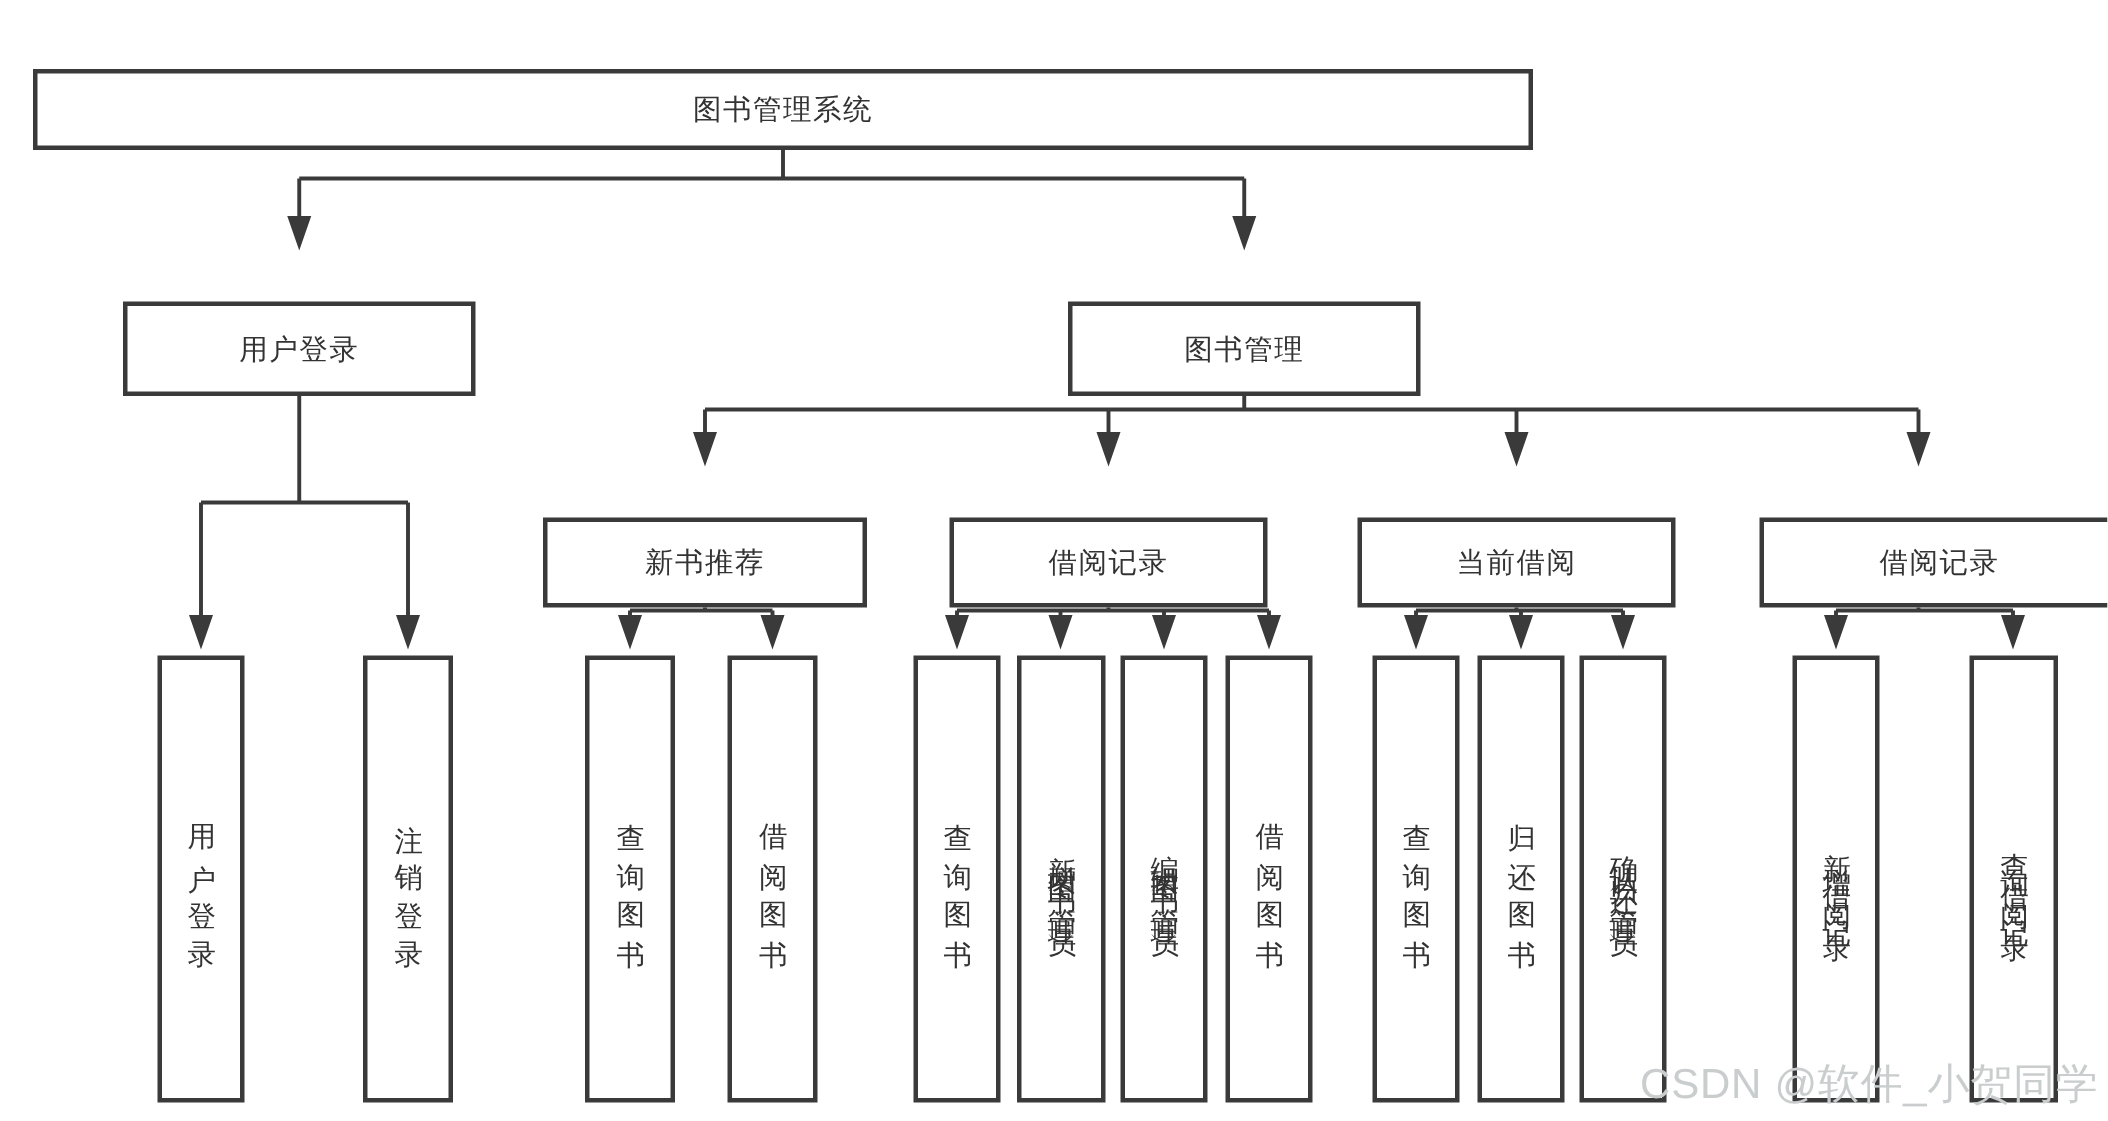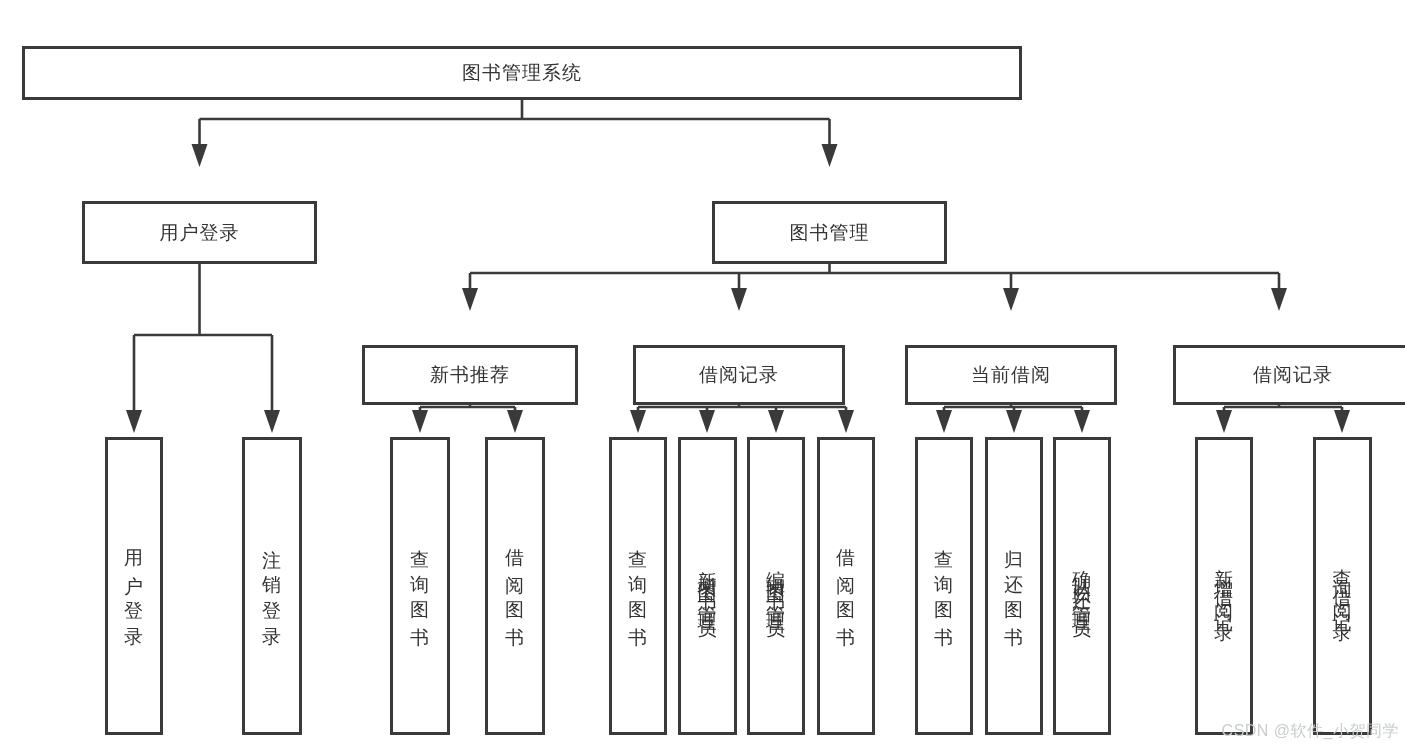--- a/index.html
+++ b/index.html
@@ -17,21 +17,21 @@
   .hbox { font-size:19px; letter-spacing:1px;margin-top:32px; }
   .vbox .vtext {
     writing-mode:vertical-rl; text-orientation:mixed;
     font-size:19px; line-height:1; color:#333; display:block;
   }
   .ls4 .vtext { letter-spacing:26px; }
   .ls6 .vtext { letter-spacing:11px; }
   .ls9 .vtext { letter-spacing:7px; }
   .watermark {
     position:absolute; right:6px; bottom:5px; z-index:2;
-    font-size:16px; color:#c9cdcd; letter-spacing:0.5px;
+    font-size:28px; color:#c9cdcd; letter-spacing:0.5px;
   }
 </style>
 </head>
 <body>
 
 <div class="canvas">
 
   <svg class="wires" width="1405" height="747" viewBox="0 0 1405 747">
 
     <path d="M522 68 V119 M199.5 119 H829.5 M199.5 119 V148 M829.5 119 V148" fill="none" stroke="#3a3a3a" stroke-width="2.6"></path>

